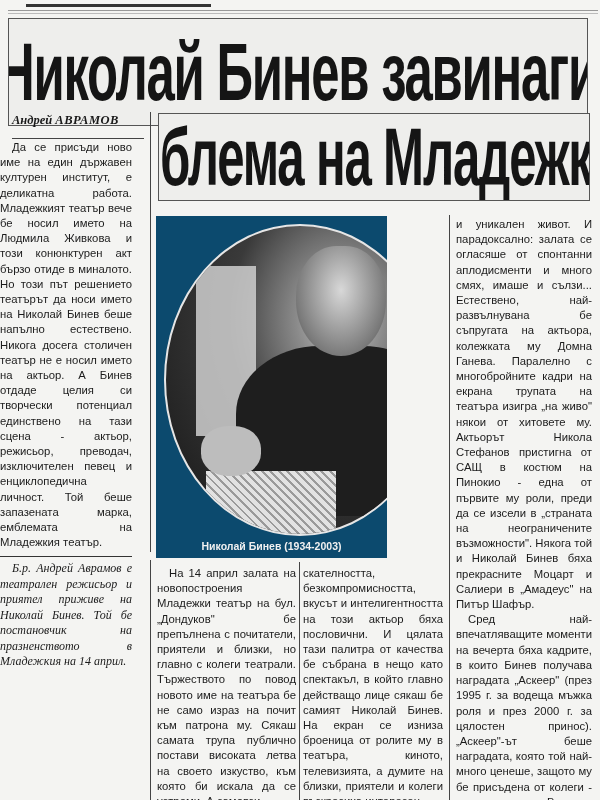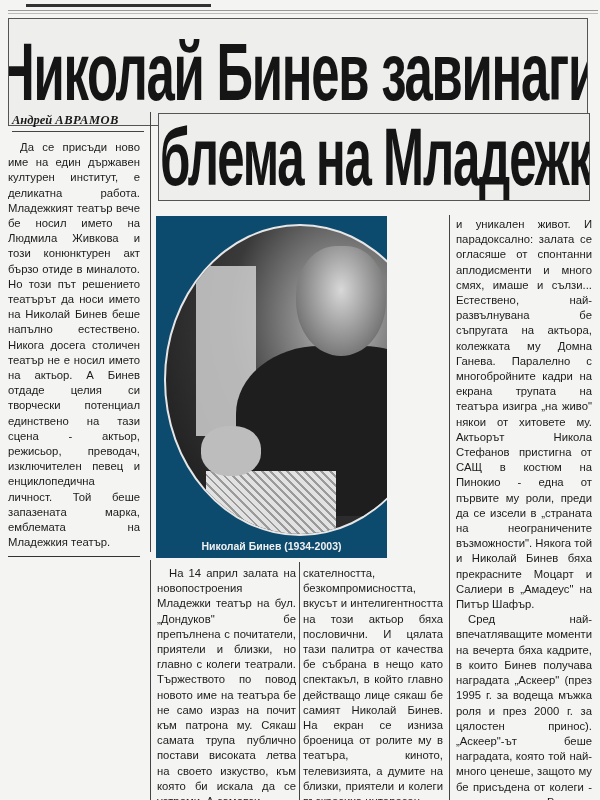--- a/index.html
+++ b/index.html
@@ -25,30 +25,30 @@
   .headline2 {
     position:absolute; left:158px; top:113px; width:432px; height:88px;
     border:1px solid #555; background:#eeeeec; box-sizing:border-box;
     display:flex; align-items:center; justify-content:center; overflow:hidden;
   }
   .headline2 span { font-size:82px; transform:scaleX(0.6); }
   .col-sep { position:absolute; width:1px; background:#444; }
   .byline {
     position:absolute; left:12px; top:113px; width:132px;
     font-family:"Liberation Serif", serif; font-style:italic; font-weight:bold;
-    font-size:12.5px; border-bottom:1px solid #444; padding-bottom:3px;
+    font-size:12.5px; border-bottom:1px solid #444; padding-bottom:10px;
   }
   .byline .caps { letter-spacing:0.5px; }
   .col {
     position:absolute; font-size:11.3px; line-height:15.2px; text-align:justify;
     font-family:"Liberation Sans", sans-serif; color:#1b1b1b;
   }
   .col p { margin:0; text-indent:12px; }
   .col p.noindent { text-indent:0; }
-  .col1 { left:8px; top:140px; width:132px; }
+  .col1 { left:0; top:140px; width:132px; }
   .col1 .rule { border-top:1px solid #333; margin:6px 0 4px 0; }
   .col1 .note { font-style:italic; font-family:"Liberation Serif", serif; font-size:12px; line-height:15.4px; }
   .col2 { left:157px; top:566px; width:139px; }
   .col3 { left:303px; top:566px; width:140px; }
   .col4 { left:456px; top:217px; width:136px; }
   .photo {
     position:absolute; left:156px; top:216px; width:231px; height:342px;
     background:#0c4a6e; overflow:hidden;
   }
   .photo .circle {
@@ -87,20 +87,21 @@
 <div class="col-sep" style="left:299px; top:562px; height:238px;"></div>
 <div class="col-sep" style="left:449px; top:215px; height:585px;"></div>
 
 <div class="headline2">
   <span>емблема на Младежкия</span>
 </div>
 
 <div class="col col1">
   <p>Да се присъди ново име на един държавен културен институт, е деликатна работа. Младежкият театър вече бе носил името на Людмила Живкова и този конюнктурен акт бързо отиде в миналото. Но този път решението театърът да носи името на Николай Бинев беше напълно естествено. Никога досега столичен театър не е носил името на актьор. А Бинев отдаде целия си творчески потенциал единствено на тази сцена - актьор, режисьор, преводач, изключителен певец и енциклопедична личност. Той беше запазената марка, емблемата на Младежкия театър.</p>
   <div class="rule"></div>
+  <p class="note">Б.р. Андрей Аврамов е театрален режисьор и приятел приживе на Николай Бинев. Той бе постановчик на празненството в Младежкия на 14 април.</p>
 </div>
 
 <div class="photo">
   <div class="circle">
     <div class="window"></div>
     <div class="body"></div>
     <div class="head"></div>
     <div class="table"></div>
     <div class="hands"></div>
   </div>

